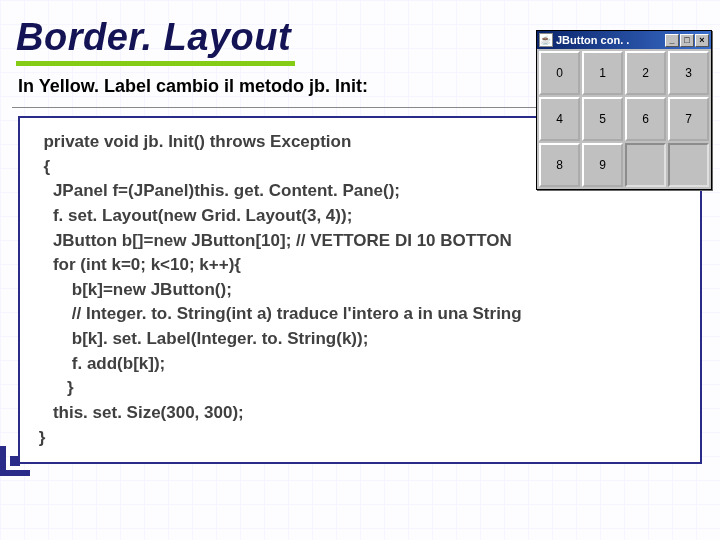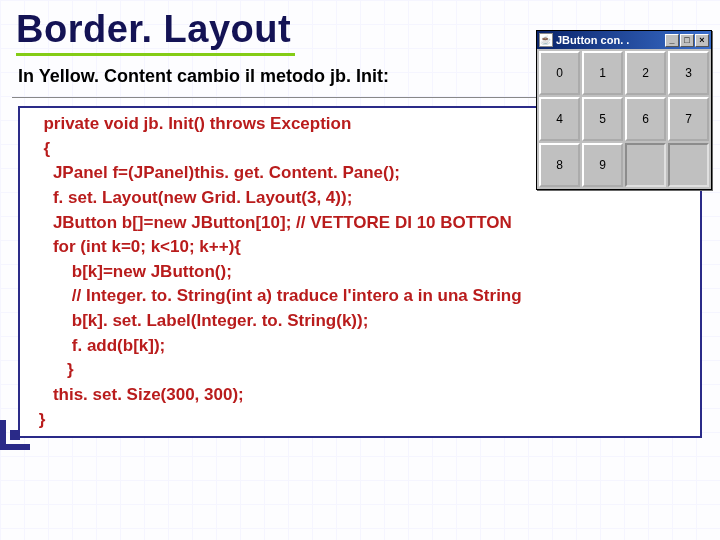--- a/index.html
+++ b/index.html
@@ -22,23 +22,24 @@
       linear-gradient(to bottom, #eef 1px, transparent 1px);
     background-size: 24px 24px;
     opacity: .5;
     pointer-events: none;
   }
   .slide {
     position: relative;
     padding: 8px 12px 12px 12px;
   }
   .title-wrap {
-    border-bottom: 3px solid #84cc16;
+    border-bottom: 5px solid #84cc16;
     display: inline-block;
-    margin: 0 0 6px 4px;
+    margin: 8px 0 6px 4px;
+    font-style: italic;
   }
   .title {
     font-family: "Trebuchet MS", Arial, sans-serif;
     font-size: 38px;
     font-weight: 600;
     color: #141355;
     letter-spacing: .5px;
     padding: 0 4px 2px 0;
   }
   .subtitle {
@@ -48,26 +49,26 @@
     margin: 4px 0 10px 6px;
   }
   .sep {
     border: 0;
     border-top: 1px solid #888;
     margin: 0 0 8px 0;
   }
   .code-box {
     border: 2px solid #2a2a88;
     background: #fff;
-    padding: 4px 14px;
+    padding: 12px 14px;
     margin: 0 6px;
     font-family: Arial, Helvetica, sans-serif;
     font-size: 17px;
     font-weight: 700;
-    color: #b91c1c;
+    color: #404040;
     line-height: 1.45;
     white-space: pre;
   }
   
   .java-window {
     position: absolute;
     top: 30px;
     right: 8px;
     width: 176px;
     background: #c0c0c0;
@@ -155,21 +156,21 @@
       <div class="jw-cell">9</div>
       <div class="jw-cell empty"></div>
       <div class="jw-cell empty"></div>
     </div>
   </div>
 
   <div class="title-wrap">
     <div class="title">Border. Layout</div>
   </div>
 
-  <div class="subtitle">In Yellow. Content cambio il metodo jb. Init:</div>
+  <div class="subtitle">In Yellow. Label cambio il metodo jb. Init:</div>
   <hr class="sep">
 
   <div class="code-box">  private void jb. Init() throws Exception
   {
     JPanel f=(JPanel)this. get. Content. Pane();
     f. set. Layout(new Grid. Layout(3, 4));
     JButton b[]=new JButton[10]; // VETTORE DI 10 BOTTON
     for (int k=0; k&lt;10; k++){
         b[k]=new JButton();
         // Integer. to. String(int a) traduce l'intero a in una String

